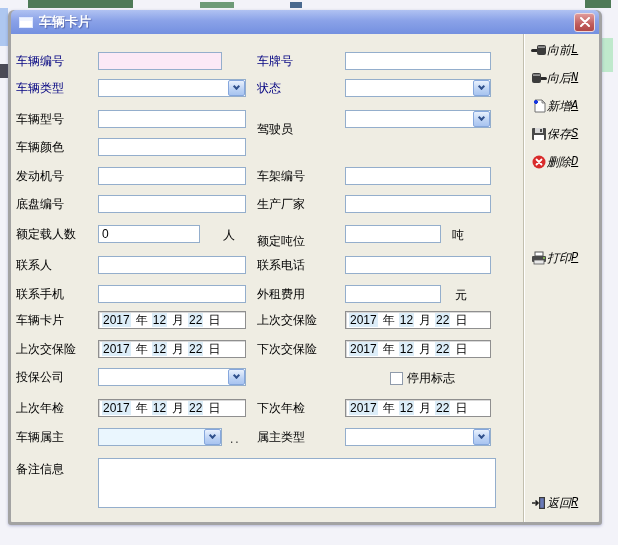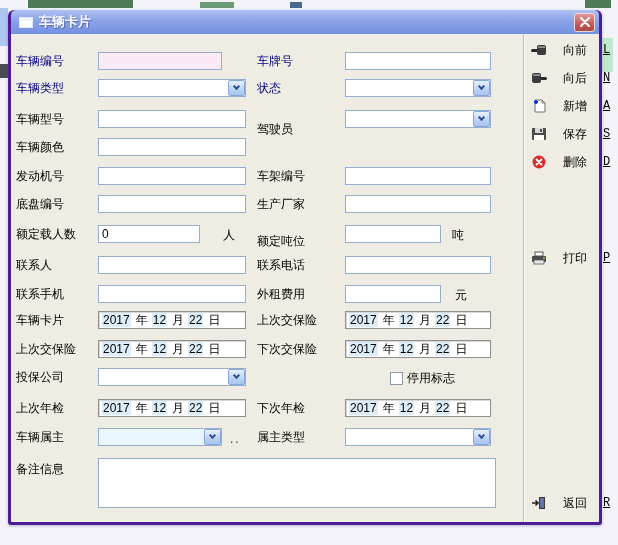--- a/index.html
+++ b/index.html
@@ -9,21 +9,21 @@
     font-family:"Liberation Sans","DejaVu Sans",sans-serif;
     background:#f3f3f9;
     overflow:hidden;
   }
   
   .artifact { position:absolute; }
 
   
   .dialog {
     position:absolute; left:8px; top:10px; width:594px; height:515px;
-    background:#4c1d95;
+    background:#a3a3a3;
     border-radius:6px 6px 3px 3px;
     padding:0 3px 3px 3px;
     box-shadow:0 1px 3px rgba(60,70,140,.35);
   }
   .titlebar {
     height:24px; display:flex; align-items:center;
     background:linear-gradient(#b0c2f2 0%, #8aa2e8 45%, #7490e0 100%);
     border-radius:5px 5px 0 0;
     padding:0 4px 0 8px;
     color:#ffffff; font-size:13px; font-weight:bold;
@@ -96,22 +96,22 @@
   }
   .cbrow .cblbl { font-size:12px; }
 
   
   .side-sep {
     position:absolute; left:512px; top:0; bottom:0; width:2px;
     border-left:1px solid #c2bfae; border-right:1px solid #ffffff;
   }
   .sbtn {
     position:absolute; left:520px; height:16px;
-    display:flex; align-items:center; gap:16px;
-    font-size:12px; color:#000; cursor:pointer; white-space:nowrap;
+    display:flex; align-items:center; gap:0;
+    font-size:12px; color:#000; cursor:pointer; white-space:nowrap;font-style:italic;
   }
   .sbtn .key { text-decoration:underline; font-family:"Liberation Mono","DejaVu Sans Mono",monospace; }
   .sicon { width:16px; height:14px; flex:0 0 auto; }
 </style>
 </head>
 <body>
 
 <div class="artifact" style="left:28px;top:0;width:105px;height:8px;background:#4e7a57;"></div>
 <div class="artifact" style="left:200px;top:2px;width:34px;height:6px;background:#6d9a77;"></div>
 <div class="artifact" style="left:290px;top:2px;width:12px;height:6px;background:#49698f;"></div>

